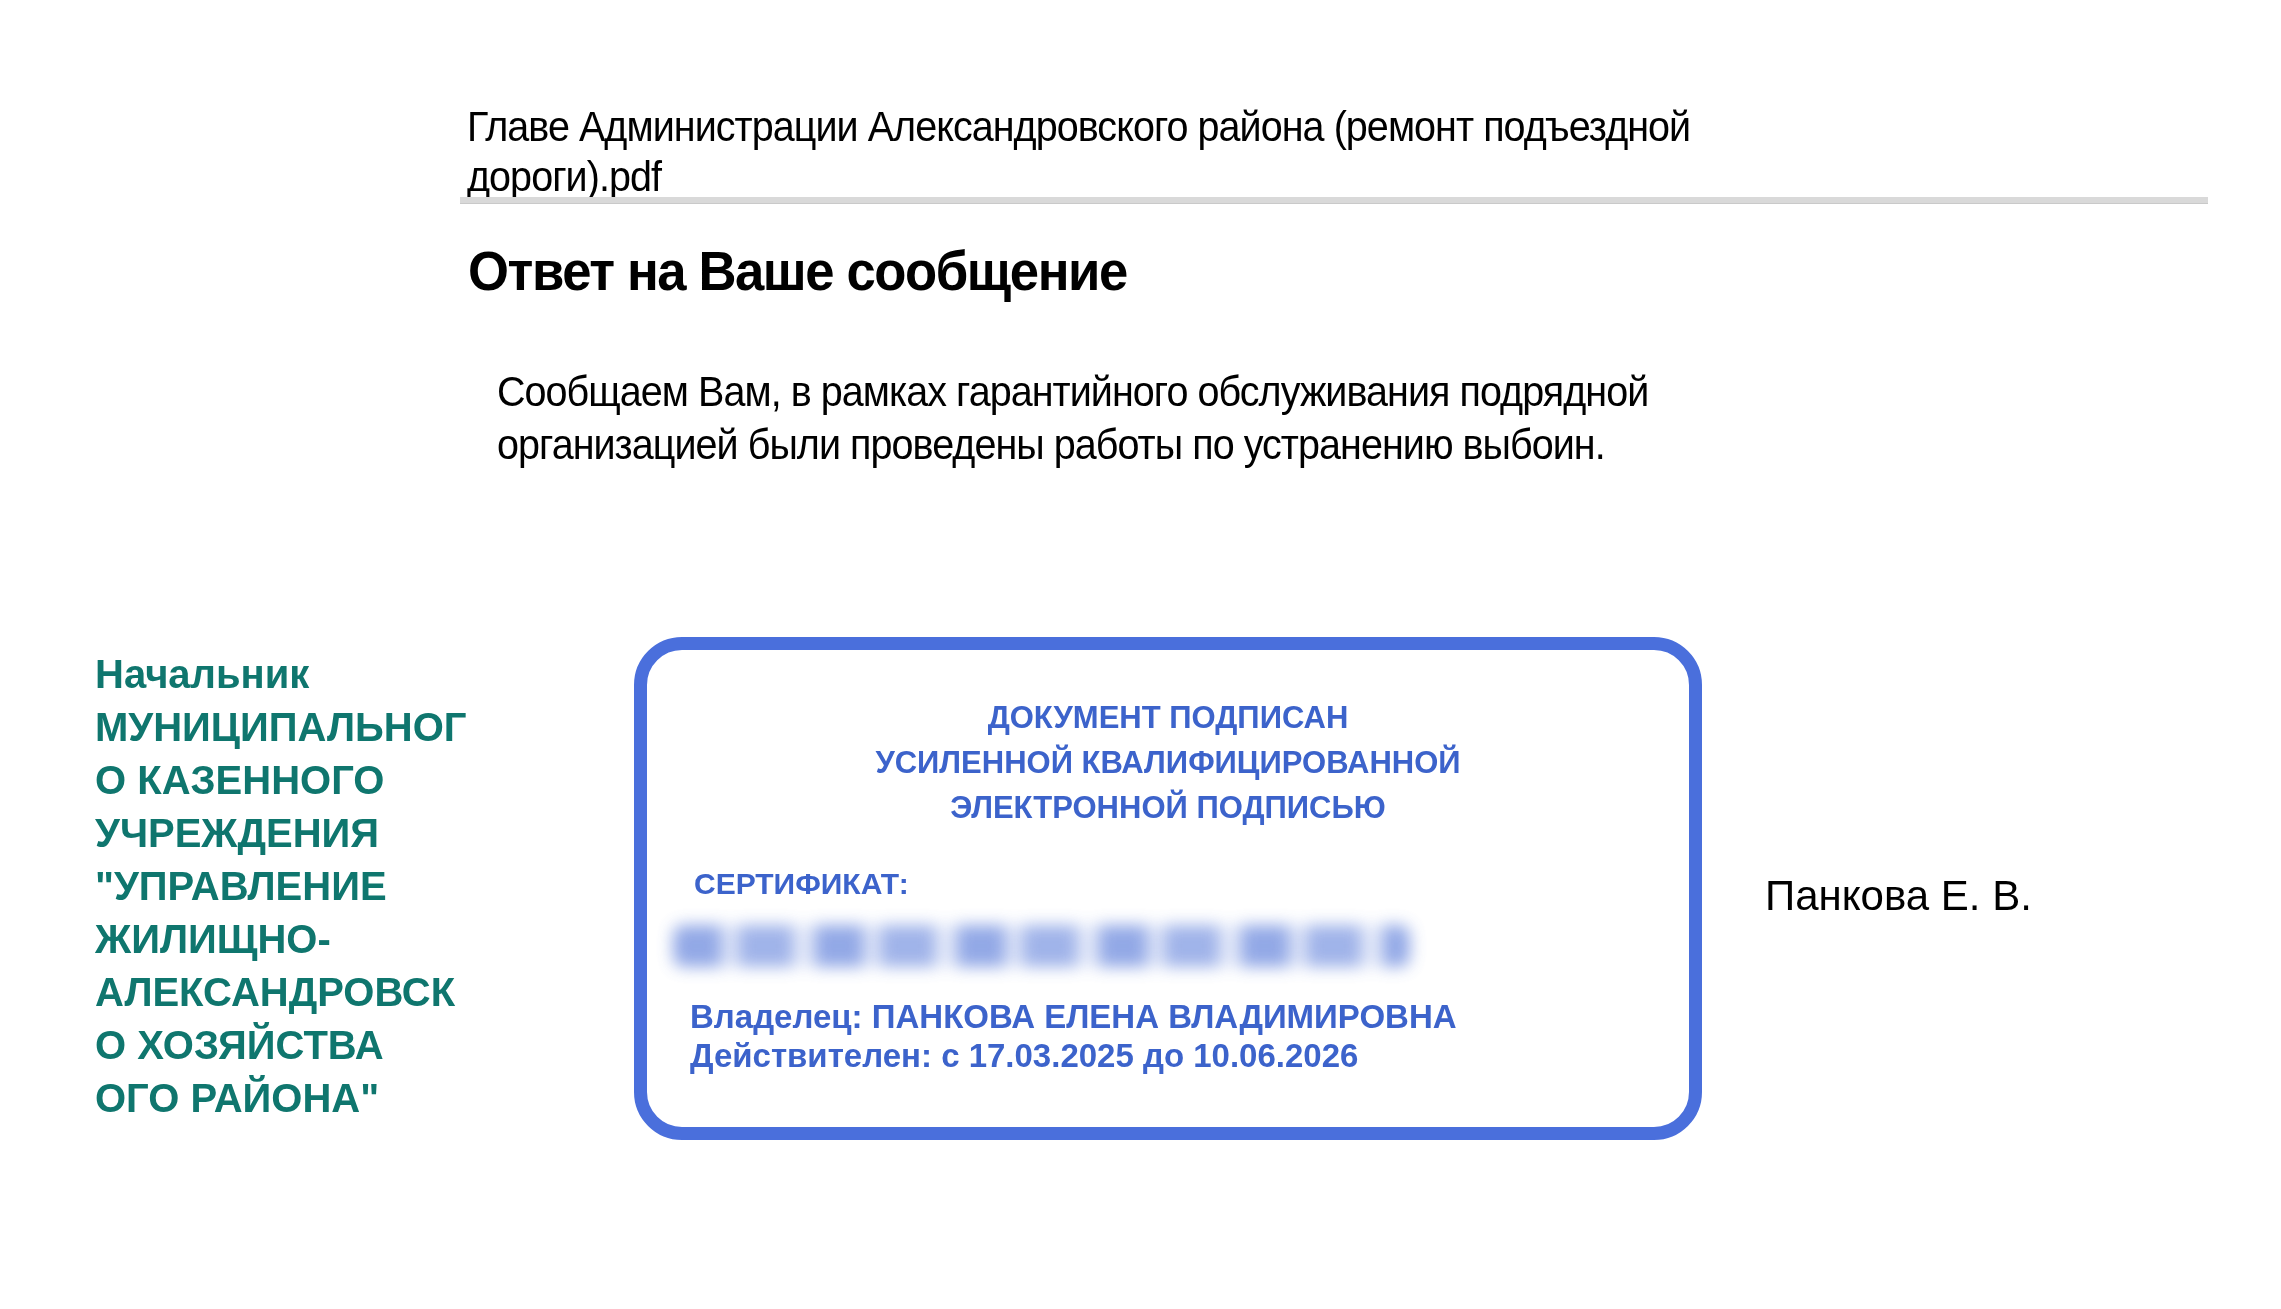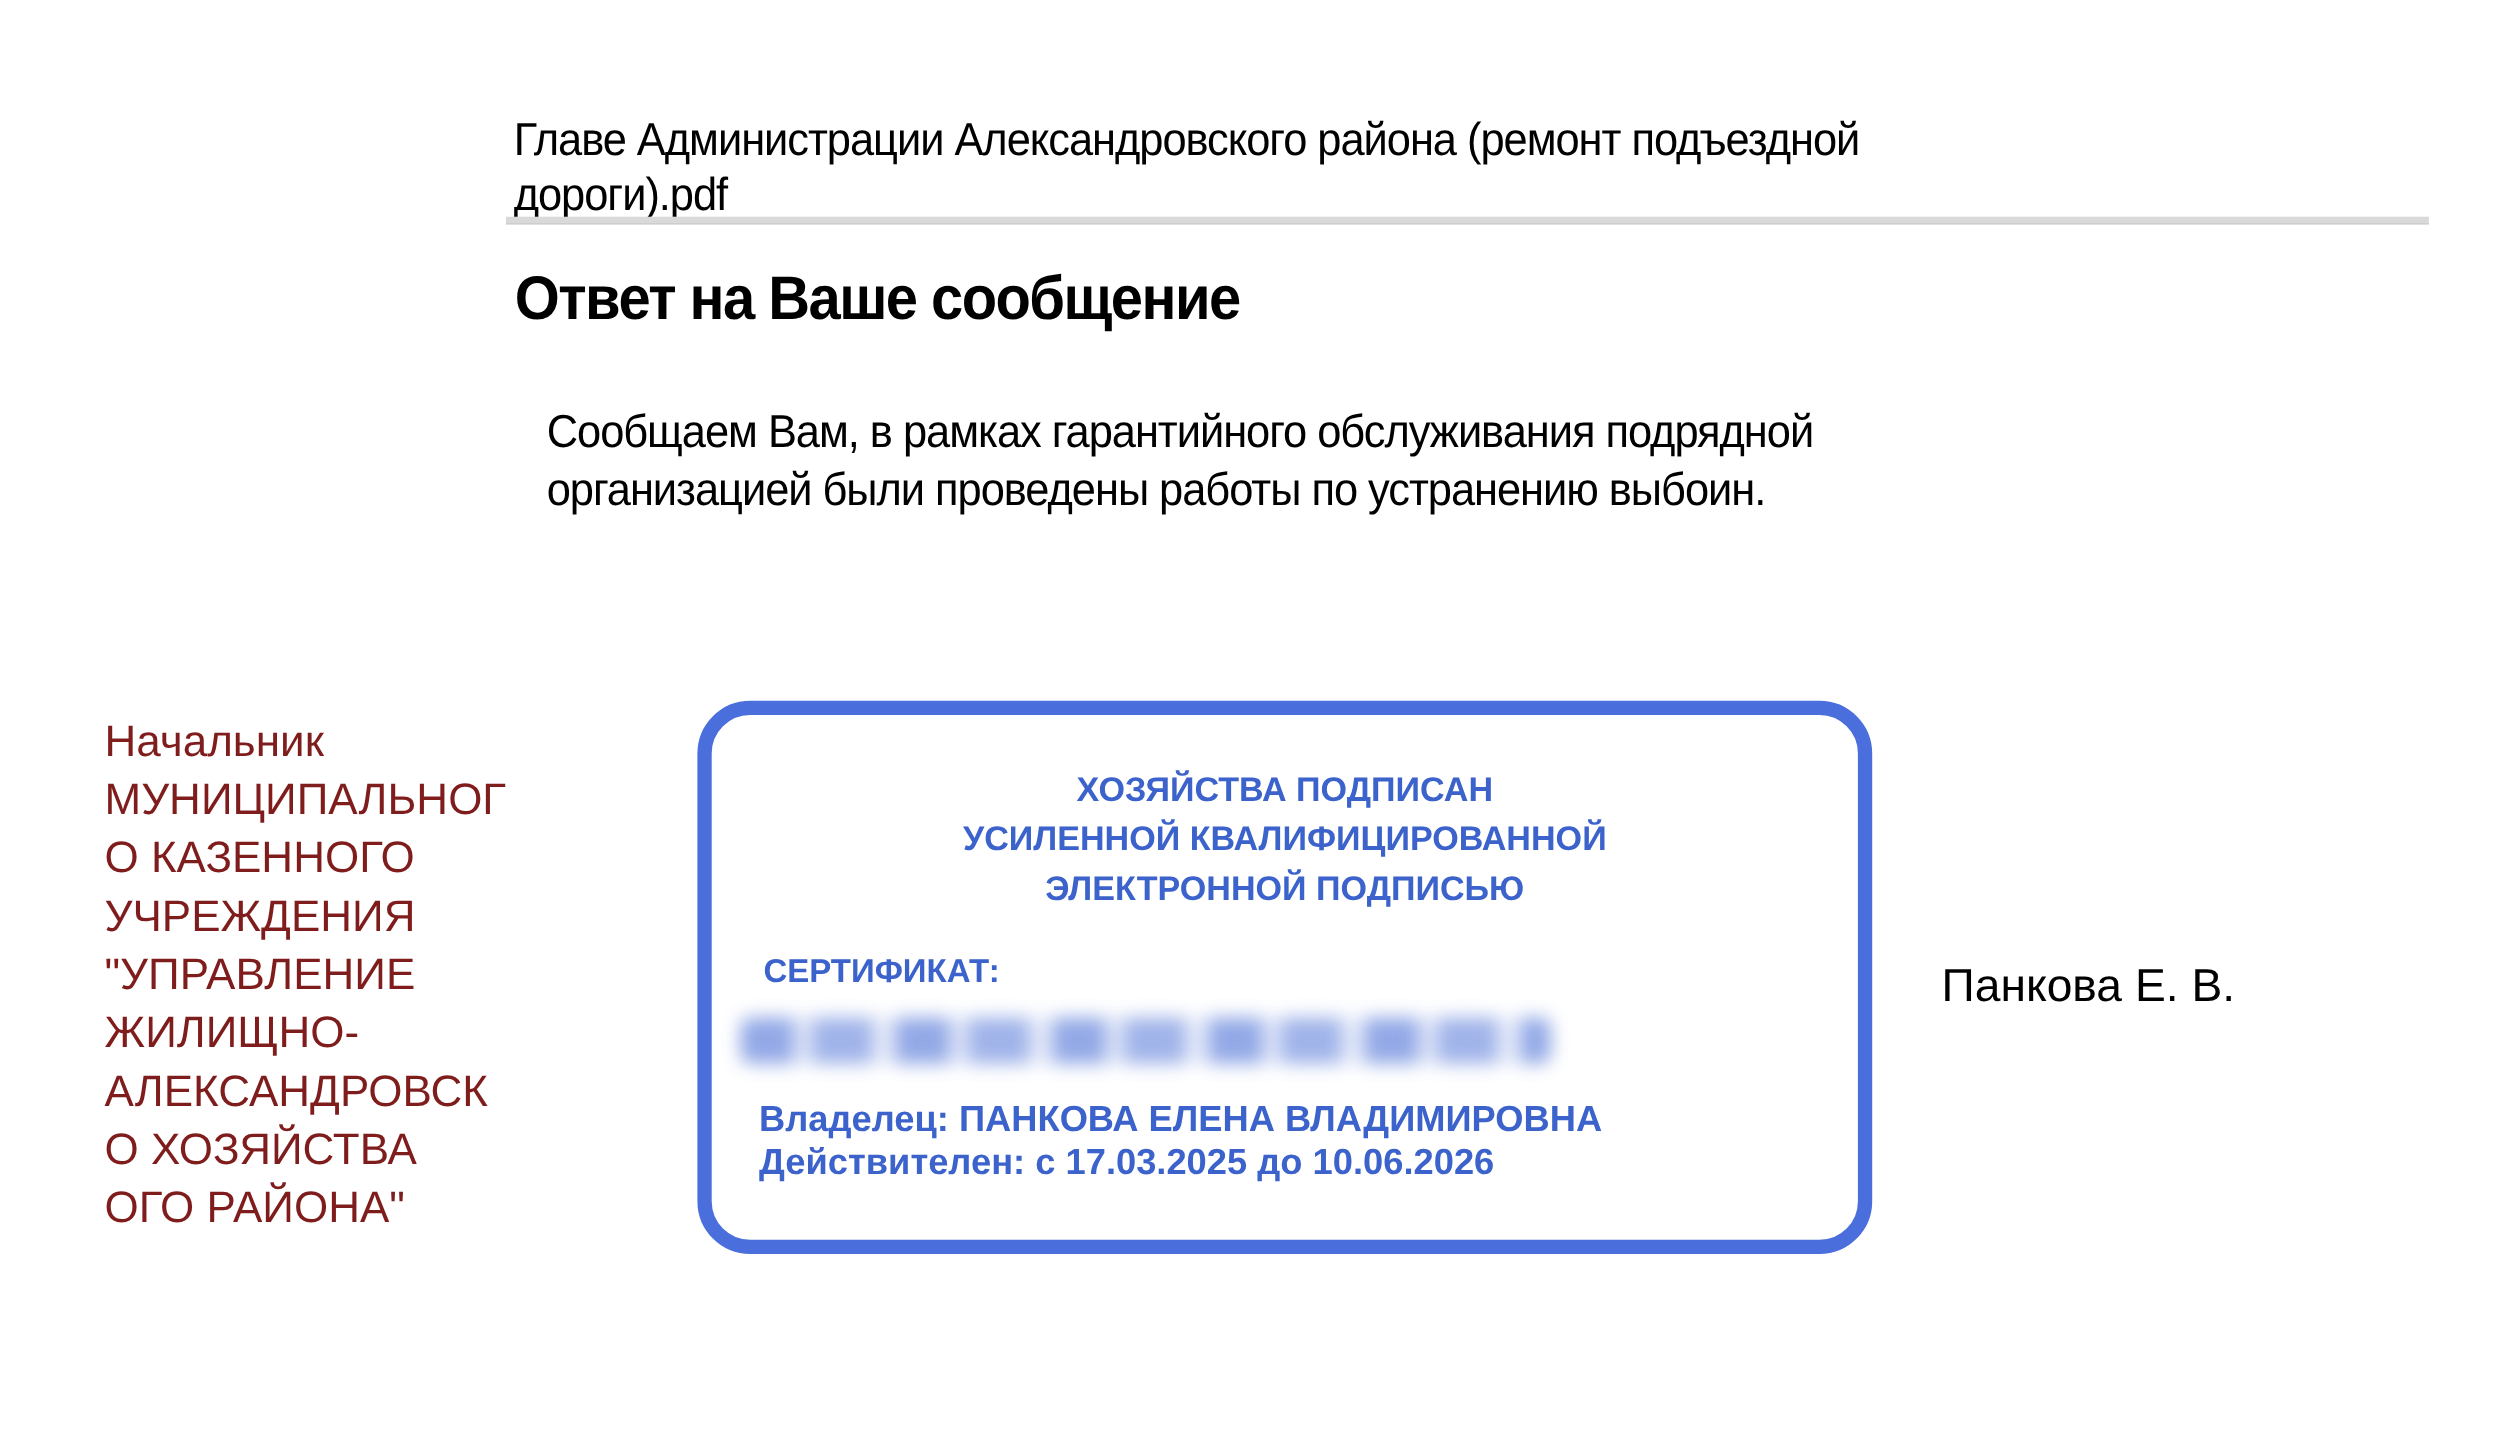--- a/index.html
+++ b/index.html
@@ -68,23 +68,23 @@
     transform: scaleX(0.94);
     transform-origin: left top;
   }
 
   
   .signer-position {
     position: absolute;
     left: 95px;
     top: 648px;
     font-size: 40px;
-    font-weight: normal;
+    font-weight: bold;
     line-height: 53px;
-    color: #7f1d1d;
+    color: #0f766e;
     white-space: nowrap;
   }
 
   
   .stamp {
     position: absolute;
     left: 634px;
     top: 637px;
     width: 1068px;
     height: 503px;
@@ -184,21 +184,21 @@
     <div>УЧРЕЖДЕНИЯ</div>
     <div>"УПРАВЛЕНИЕ</div>
     <div>ЖИЛИЩНО-</div>
     <div>АЛЕКСАНДРОВСК</div>
     <div>О ХОЗЯЙСТВА</div>
     <div>ОГО РАЙОНА"</div>
   </div>
 
   <div class="stamp">
     <div class="stamp-title">
-      <div>ХОЗЯЙСТВА ПОДПИСАН</div>
+      <div>ДОКУМЕНТ ПОДПИСАН</div>
       <div>УСИЛЕННОЙ КВАЛИФИЦИРОВАННОЙ</div>
       <div>ЭЛЕКТРОННОЙ ПОДПИСЬЮ</div>
     </div>
     <div class="stamp-cert-label">СЕРТИФИКАТ:</div>
     <div class="stamp-cert-value"></div>
     <div class="stamp-owner">Владелец: ПАНКОВА ЕЛЕНА ВЛАДИМИРОВНА</div>
     <div class="stamp-validity">Действителен: с 17.03.2025 до 10.06.2026</div>
   </div>
 
   <div class="signer-name">Панкова Е. В.</div>

